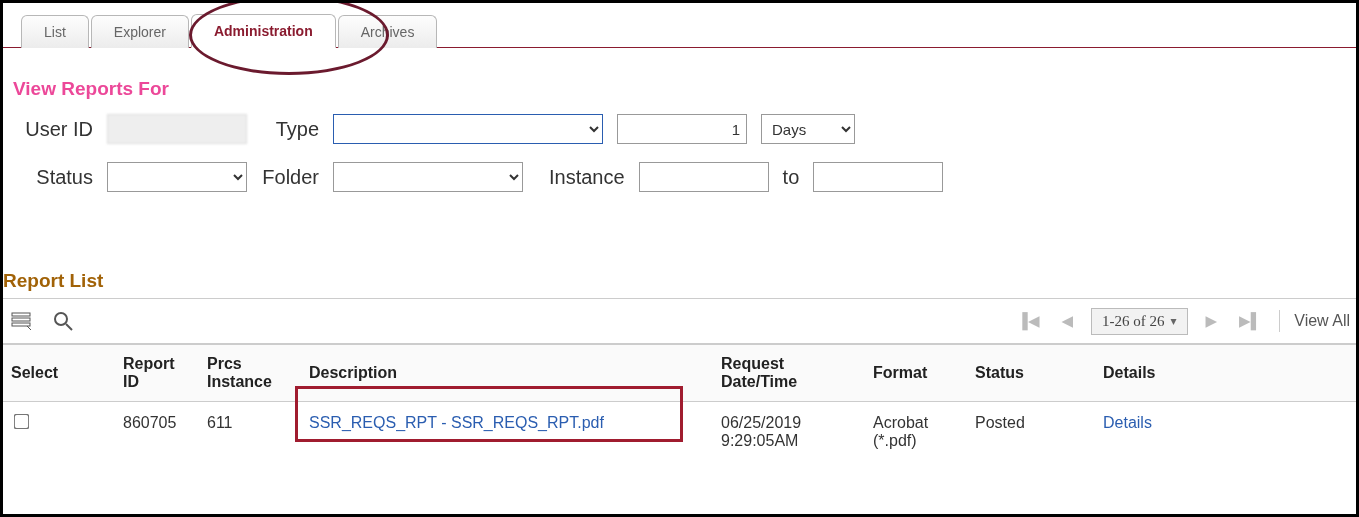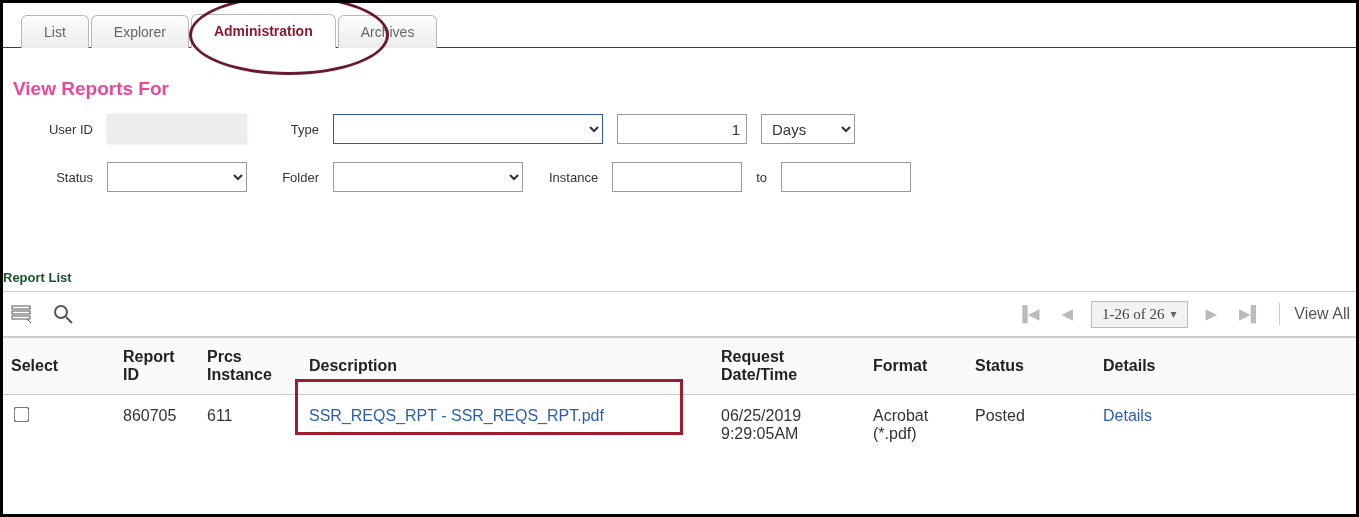--- a/index.html
+++ b/index.html
@@ -60,21 +60,21 @@
     .filters {
       padding: 0 10px 20px 20px;
     }
     .filter-row {
       display: flex;
       align-items: center;
       gap: 14px;
       margin-bottom: 18px;
     }
     .lbl {
-      font-size: 13px;
+      font-size: 20px;
       color: #333;
       text-align: right;
     }
     .lbl.w1 { width: 70px; }
     .lbl.w2 { width: 58px; }
     .ro-box {
       width: 140px; height: 30px;
       background: #eee;
       border: 1px solid #ddd;
       color: #aaa;
@@ -102,22 +102,22 @@
       border-radius: 4px;
       font-size: 16px;
       cursor: pointer;
       margin-left: 50px;
     }
     .sel-status { width: 140px; }
     .sel-folder { width: 190px; }
     .inp-inst { width: 130px; }
     
     .list-title {
-      color: #14532d;
-      font-size: 13px;
+      color: #a16207;
+      font-size: 19px;
       font-weight: bold;
       margin: 40px 0 6px 0;
     }
     .grid-toolbar {
       display: flex;
       align-items: center;
       border-top: 1px solid #ccc;
       border-bottom: 1px solid #ccc;
       height: 46px;
       padding: 0 6px;

